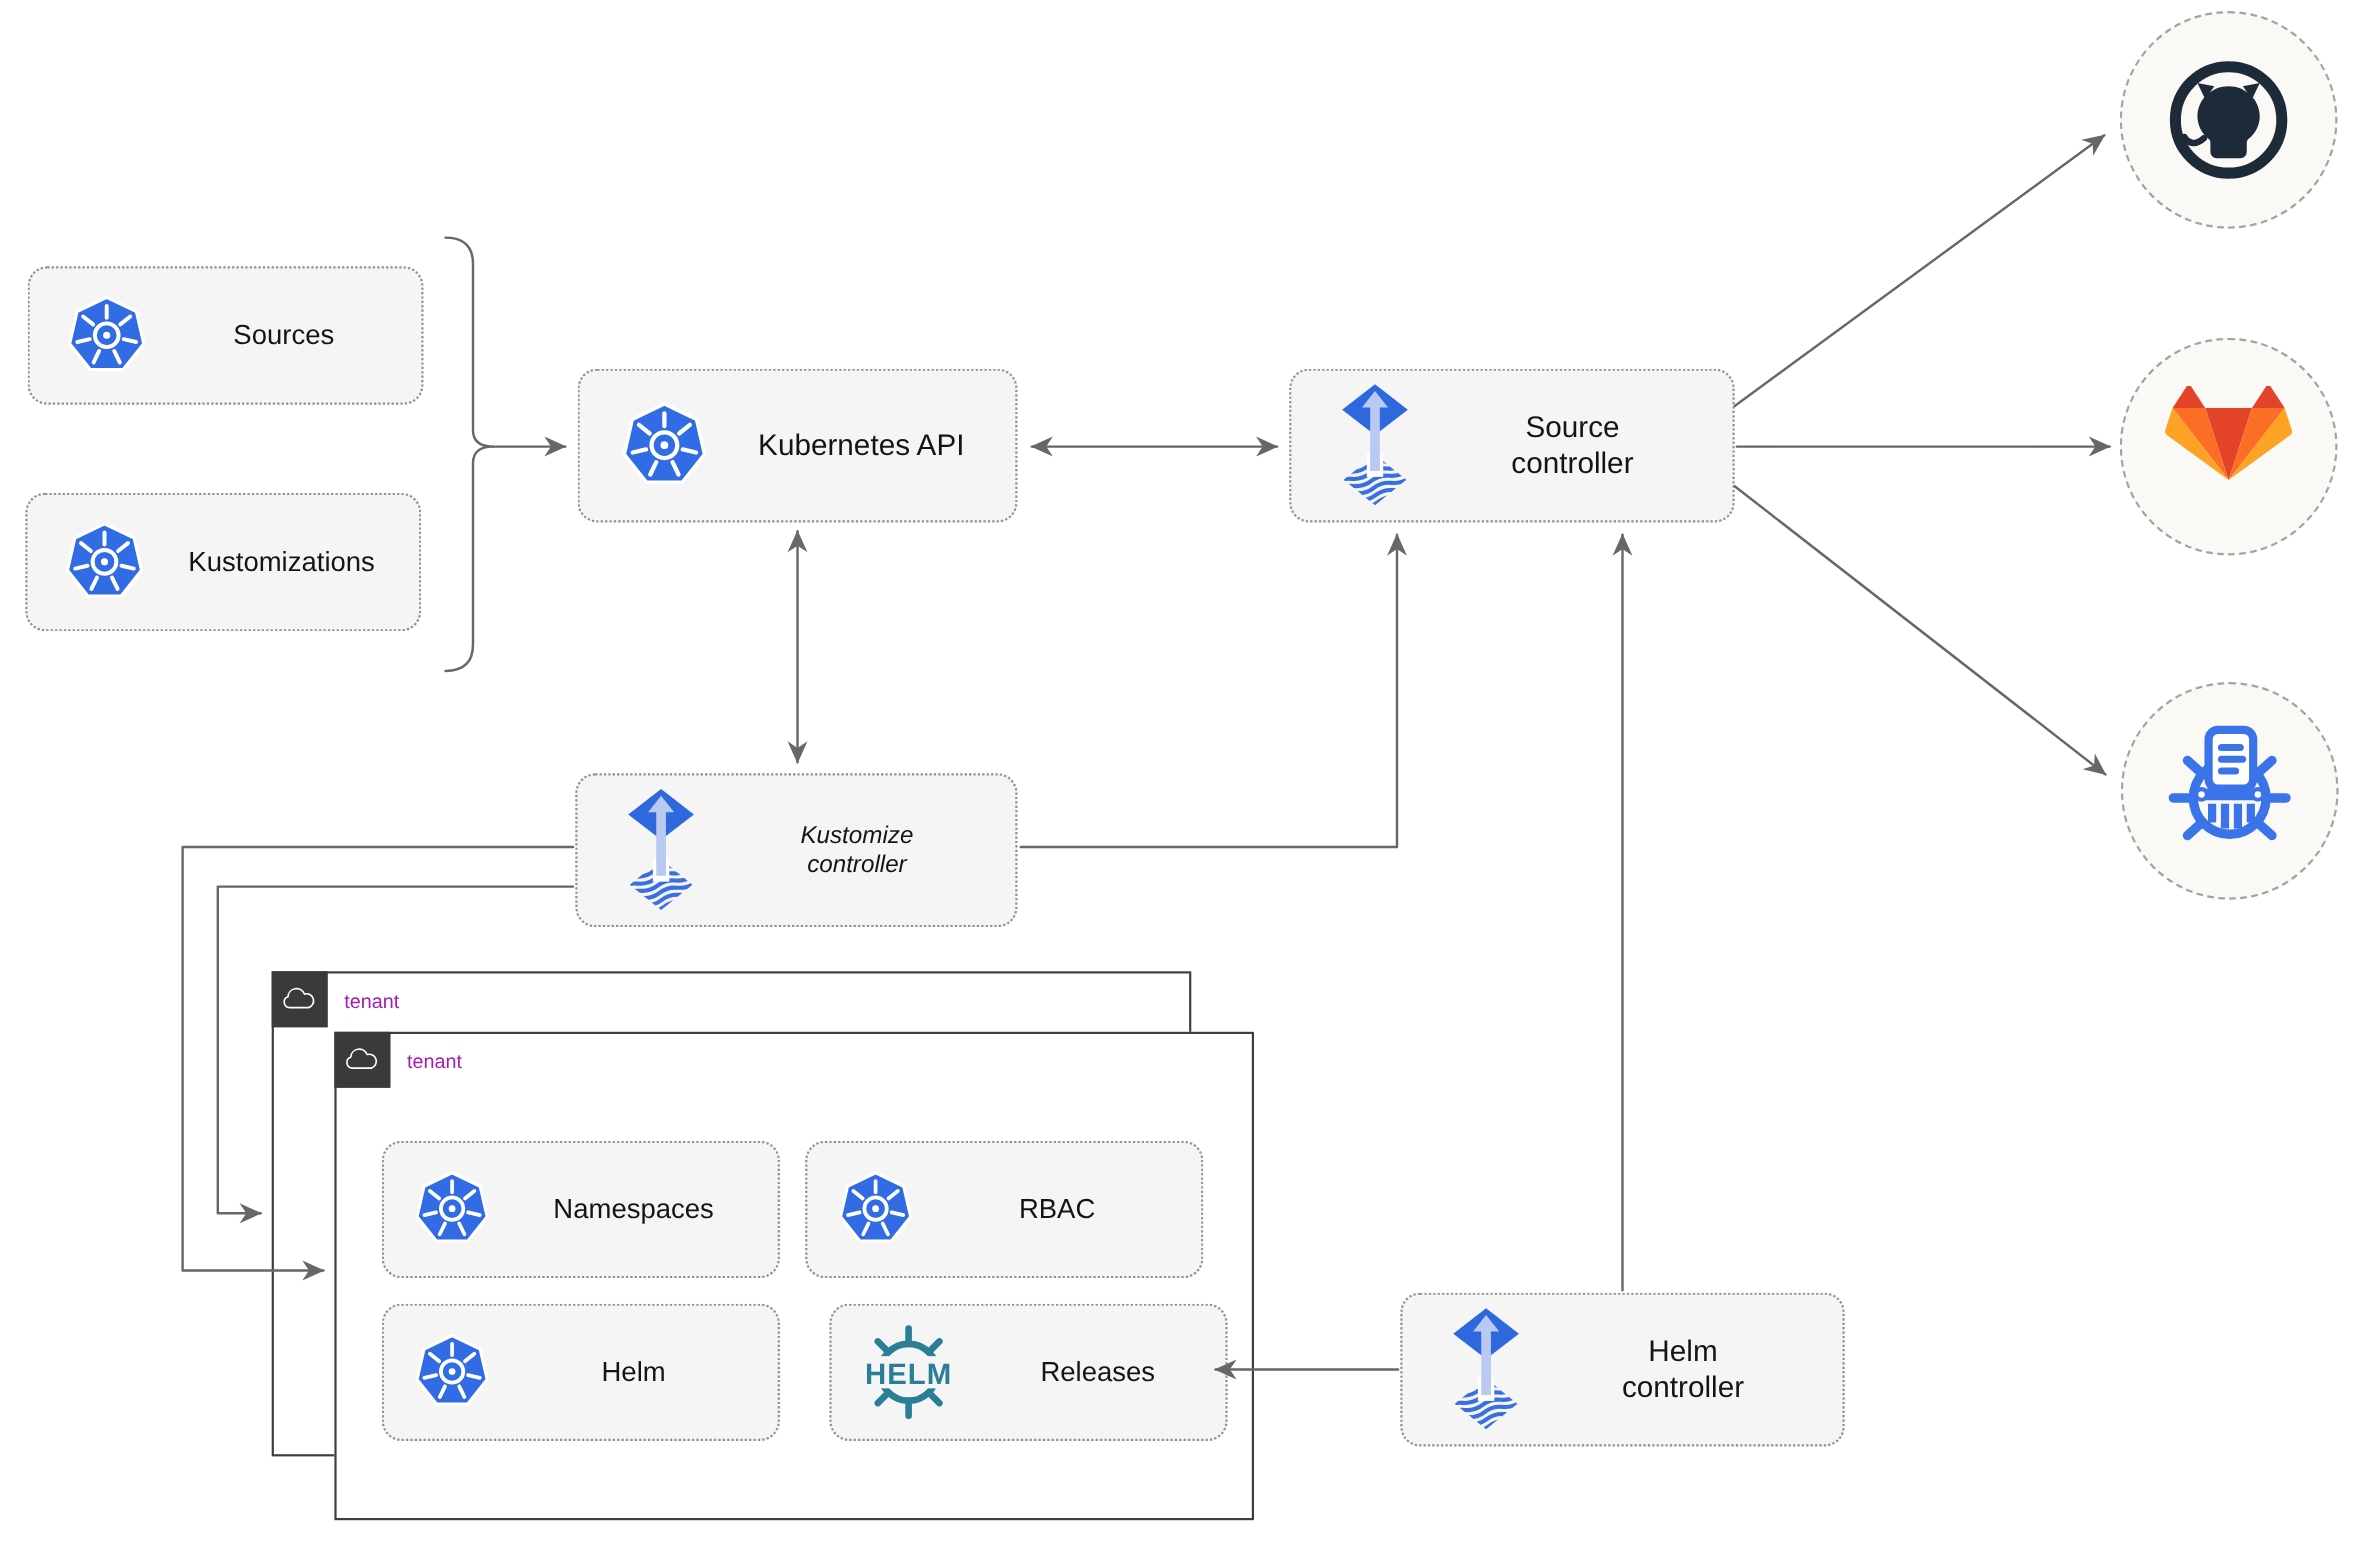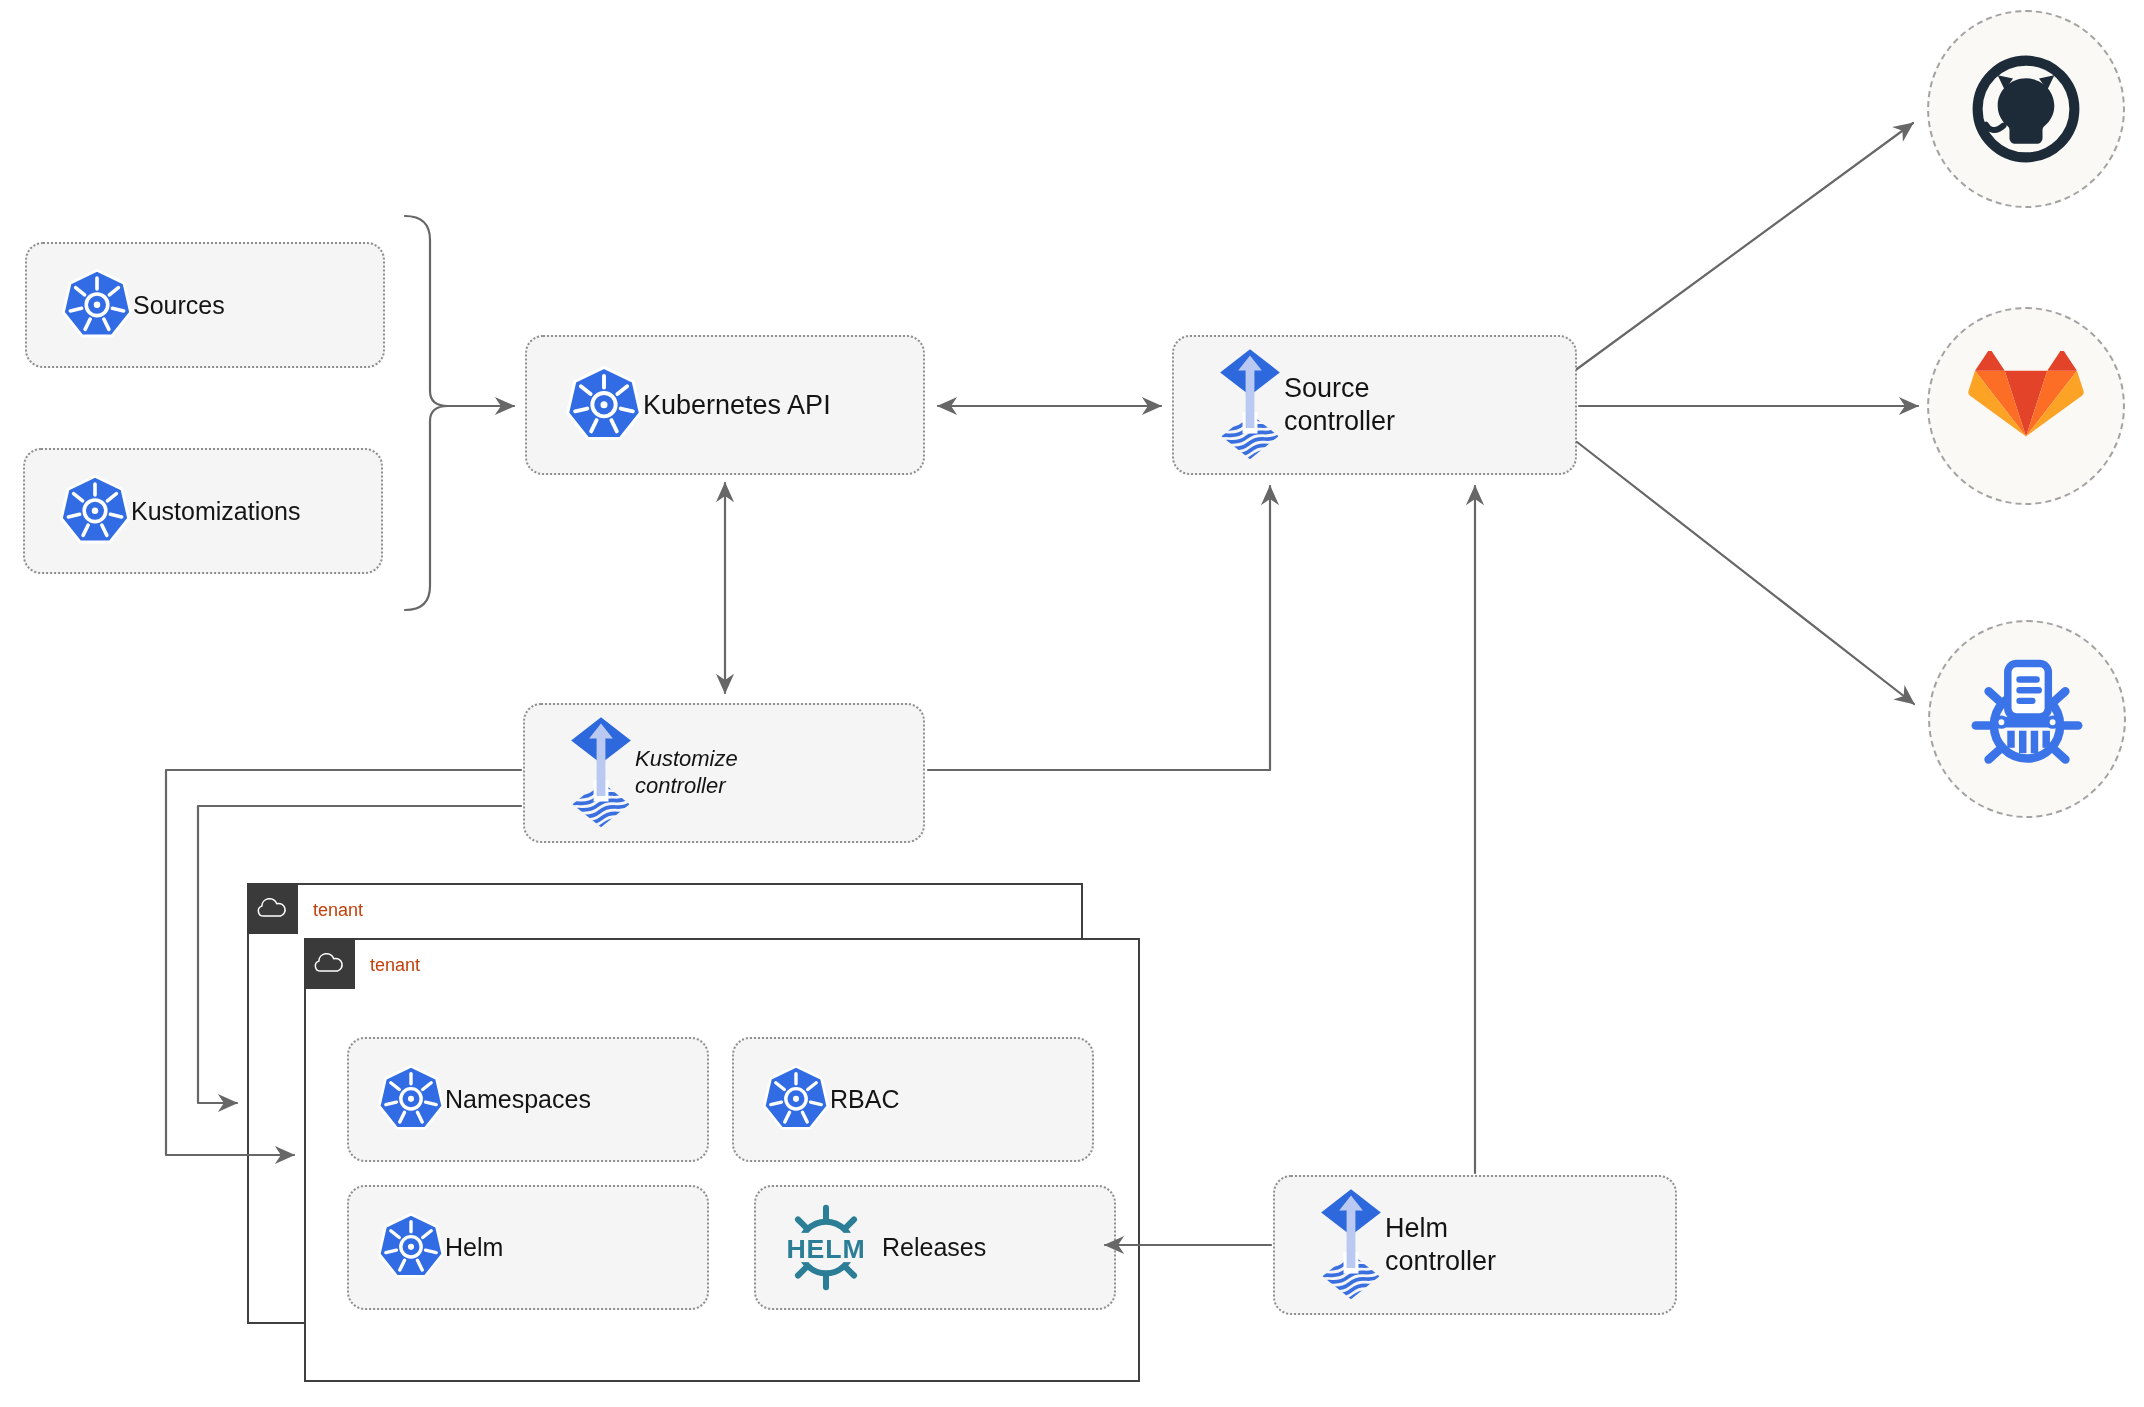--- a/index.html
+++ b/index.html
@@ -2,41 +2,41 @@
 <html style="--kubernetes-blue: #326ce5; --flux-blue: #2e68dd; --flux-light: #b9c9f1; --flux-stripe: #3a6fe0; --helm-teal: #2b7e96; --github-dark: #1d2b38; --gitlab-red: #e24329; --gitlab-orange: #fc6d26; --gitlab-light: #fca326; --registry-blue: #3b74e8; --line-gray: #676767; --box-fill: #f5f5f5; --dot-border: #8f8f8f; --tenant-border: #3f3f3f; --tenant-header: #3a3a3a; --circle-fill: #faf9f6; --circle-dash: #a3a3a3;"><head>
 <meta charset="utf-8">
 <style>
   html,body{margin:0;padding:0;background:#ffffff;}
   .canvas{position:relative;width:2144px;height:1407px;background:#fff;overflow:hidden;
           font-family:"Liberation Sans",sans-serif;color:#141414;}
 
   
   .node{position:absolute;background:var(--box-fill,#f5f5f5);border:2px dotted var(--dot-border,#8f8f8f);
         border-radius:18px;display:flex;align-items:center;box-sizing:border-box;}
-  .node .lbl{flex:1;white-space:pre-line;line-height:1.22;}
+  .node .lbl{flex:1;text-align:center;white-space:pre-line;line-height:1.22;}
 
   #sources{left:25px;top:242px;width:360px;height:126px;font-size:25px;}
   #kustomizations{left:23px;top:448px;width:360px;height:126px;font-size:25px;}
   #k8s-api{left:525px;top:335px;width:400px;height:140px;font-size:27px;}
   #source-controller{left:1172px;top:335px;width:405px;height:140px;font-size:27px;}
   #kustomize-controller{left:523px;top:703px;width:402px;height:140px;font-size:22px;font-style:italic;}
   #helm-controller{left:1273px;top:1175px;width:404px;height:140px;font-size:27px;}
 
   .icon-k8s{width:72px;height:75px;margin-left:34px;flex:0 0 auto;}
   #k8s-api .icon-k8s{width:78px;height:81px;margin-left:38px;}
   .icon-flux{width:68px;height:114px;margin-left:42px;flex:0 0 auto;}
 
   
   .tenant{position:absolute;background:#ffffff;border:2.5px solid var(--tenant-border,#3f3f3f);box-sizing:border-box;}
   #tenant-back{left:247px;top:883px;width:836px;height:441px;}
   #tenant-front{left:304px;top:938px;width:836px;height:444px;}
   .thead{position:absolute;top:-2.5px;left:-2.5px;width:51px;height:51px;background:var(--tenant-header,#3a3a3a);
          display:flex;align-items:center;justify-content:center;}
   .thead svg{width:32px;height:24px;}
-  .tlabel{position:absolute;left:64px;top:15px;font-size:18px;color:#c2410c;}
+  .tlabel{position:absolute;left:64px;top:15px;font-size:18px;color:#a21caf;}
 
   .inner{font-size:25px;}
   #ns{left:41px;top:97px;width:362px;height:125px;}
   #rbac{left:426px;top:97px;width:362px;height:125px;}
   #crds{left:41px;top:245px;width:362px;height:125px;}
   #releases{left:448px;top:245px;width:362px;height:125px;}
   .inner .icon-k8s{width:68px;height:71px;margin-left:28px;}
   .icon-helmlogo{width:112px;height:95px;margin-left:14px;flex:0 0 auto;}
 
   

